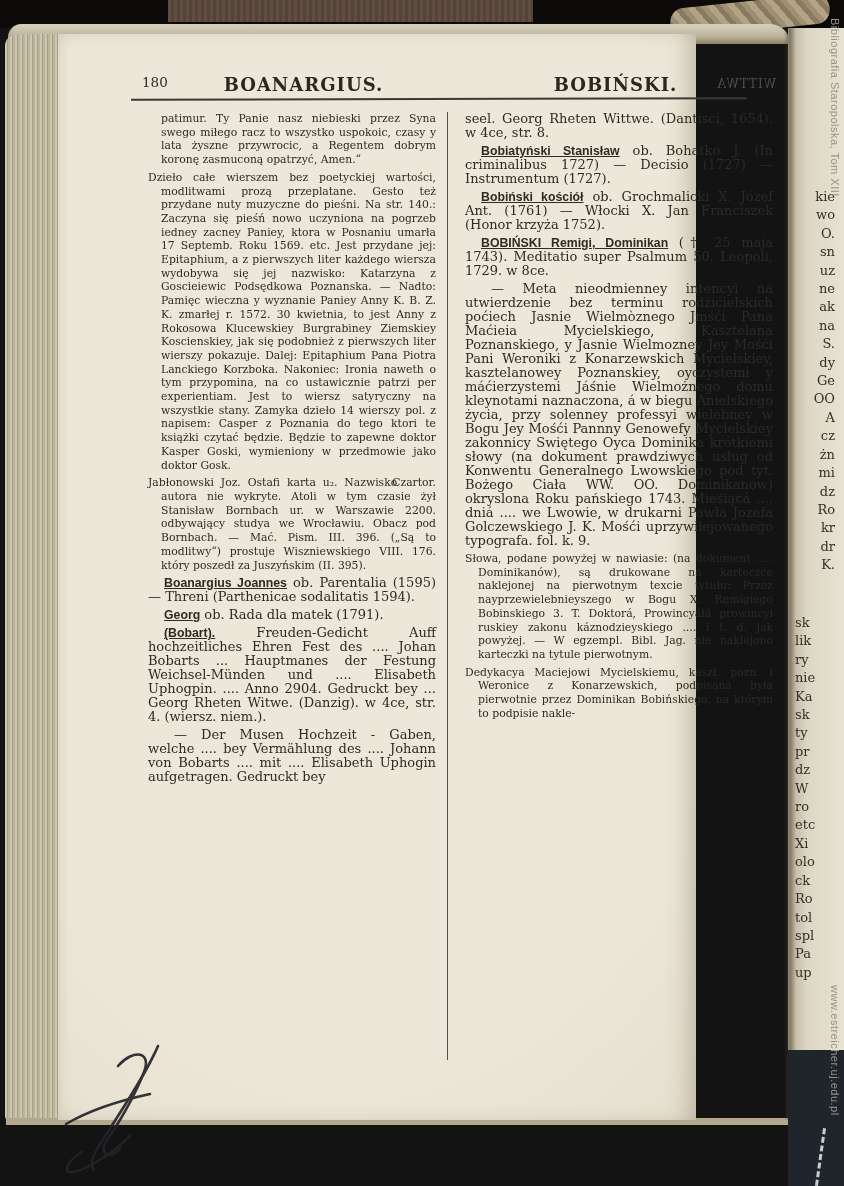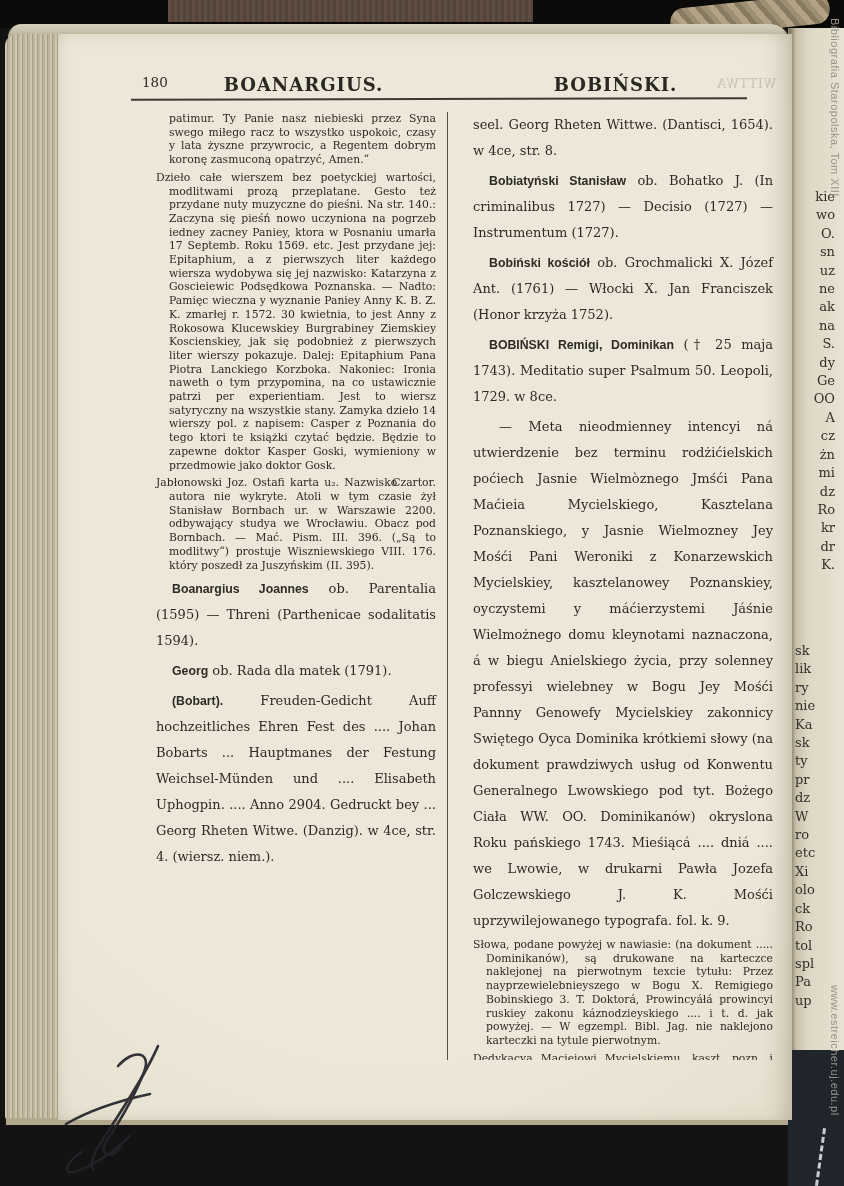--- a/index.html
+++ b/index.html
@@ -14,63 +14,63 @@
     background:repeating-linear-gradient(90deg,#5f4d42 0 3px,#54433a 3px 6px);}
   .headband-braid{position:absolute;top:1px;right:14px;width:160px;height:30px;border-radius:14px;
     background:repeating-linear-gradient(55deg,#b3a284 0 6px,#877a60 6px 11px,#9c8f72 11px 16px);
     transform:rotate(-6deg);box-shadow:0 2px 4px rgba(0,0,0,.6);}
   .page-edges-top{position:absolute;top:24px;left:8px;width:782px;height:20px;
     background:linear-gradient(#d8d2bf,#a89f86);
     border-radius:16px 24px 0 0;box-shadow:inset 0 -3px 4px #8d8266;}
   .page-stack-left{position:absolute;top:34px;left:5px;width:54px;height:1088px;
     border-radius:12px 0 0 6px;
     background:repeating-linear-gradient(90deg,#cdc6b0 0 2px,#a79e86 2px 3px,#bdb49c 3px 5px);}
-  .main-page{position:absolute;top:34px;left:58px;width:734px;height:1086px;
+  .main-page{position:absolute;top:34px;left:58px;width:638px;height:1086px;
     background:radial-gradient(120% 100% at 45% 40%, #ece7d8 55%, #ded7c4 96%);
     box-shadow:inset -16px 0 26px -12px rgba(110,95,70,.40), inset 8px 0 16px -10px rgba(120,105,80,.28);}
   .page-bottom-edge{position:absolute;top:1118px;left:6px;width:786px;height:7px;background:#b3a88b;}
   .gutter-crease{position:absolute;top:28px;left:784px;width:12px;height:1092px;
     background:linear-gradient(90deg,rgba(100,90,65,0),rgba(80,70,50,.55),rgba(100,90,65,0));}
   .next-page{position:absolute;top:28px;right:0;width:56px;height:1022px;
     background:linear-gradient(90deg,#b9b098 0,#ddd7c5 35%,#e7e2d1 100%);}
   .cover-corner{position:absolute;right:0;top:1050px;width:56px;height:136px;background:#20242b;}
   .stitching{position:absolute;right:22px;top:1128px;height:58px;width:0;
     border-left:3px dashed #c7ccd3;transform:rotate(8deg);}
   
   .wm{position:absolute;right:3px;writing-mode:vertical-rl;color:#97948c;
     font-family:"Liberation Sans", sans-serif;font-size:11px;letter-spacing:.5px;}
   .wm.top{top:18px;}
   .wm.bottom{top:985px;}
   
   .fragments{position:absolute;left:7px;width:40px;color:#332f29;font-size:13px;
     line-height:18.4px;white-space:pre-line;overflow:hidden;}
   .fragments.grp1{top:160px;height:392px;text-align:right;}
-  .fragments.grp2{top:614px;height:392px;}
+  .fragments.grp2{top:586px;height:392px;}
   
   .page-number{position:absolute;left:84px;top:40px;font-size:13.5px;color:#2e2a25;}
   .running-title{position:absolute;top:40px;font-size:18px;font-weight:700;
     letter-spacing:1px;color:#2b2722;text-align:center;}
   .running-title.left{left:158px;width:175px;}
   .running-title.right{left:470px;width:175px;}
   .ghost{position:absolute;left:648px;top:43px;width:70px;font-size:12px;color:#9a948a;
     opacity:.45;transform:scaleX(-1);filter:blur(.6px);letter-spacing:1px;}
   .header-rule{position:absolute;left:73px;top:64px;width:616px;height:2px;background:#3c3833;
     transform:rotate(-.12deg);}
   .columns{position:absolute;left:86px;top:78px;width:630px;height:948px;display:flex;
     overflow:hidden;color:#2e2a25;}
   .col{text-align:justify;}
   .col.left{width:292px;}
   .col.right{width:312px;border-left:1px solid #544f47;margin-left:11px;padding-left:13px;}
-  .col p{margin:0 0 4px 12px;}
-  .entry{font-size:13px;line-height:26px;text-indent:16px;}
+  .col p{margin:0 0 4px 4px;}
+  .entry{font-size:13px;line-height:14px;text-indent:16px;}
   .entry.dash{text-indent:26px;}
   .entry.noindent{text-indent:0;}
   .small{font-size:10.8px;line-height:13.7px;padding-left:13px;text-indent:-13px;}
   .small.cont{text-indent:0;}
-  .headword{font-family:"Liberation Sans", sans-serif;font-weight:700;font-size:12.3px;}
+  .headword{font-family:"Liberation Sans", sans-serif;font-weight:700;font-size:12.3px;text-decoration:underline;}
   .src{float:right;padding-left:8px;}
   
   .signature{position:absolute;left:60px;top:1040px;}
 </style>
 </head>
 <body>
 
 <div class="book-top"></div>
 <div class="binding-band"></div>
 <div class="headband-braid"></div>
@@ -136,20 +136,21 @@
   <div class="header-rule"></div>
 
   <div class="columns">
     <div class="col left">
       <p class="small cont">patimur. Ty Panie nasz niebieski przez Syna swego miłego racz to wszystko uspokoic, czasy y lata żyszne przywrocic, a Regentem dobrym koronę zasmuconą opatrzyć, Amen.“</p>
       <p class="small">Dzieło całe wierszem bez poetyckiej wartości, modlitwami prozą przeplatane. Gesto też przydane nuty muzyczne do pieśni. Na str. 140.: Zaczyna się pieśń nowo uczyniona na pogrzeb iedney zacney Paniey, ktora w Posnaniu umarła 17 Septemb. Roku 1569. etc. Jest przydane jej: Epitaphium, a z pierwszych liter każdego wiersza wydobywa się jej nazwisko: Katarzyna z Goscieiewic Podsędkowa Poznanska. — Nadto: Pamięc wieczna y wyznanie Paniey Anny K. B. Z. K. zmarłej r. 1572. 30 kwietnia, to jest Anny z Rokosowa Klucewskiey Burgrabiney Ziemskiey Koscienskiey, jak się podobnież z pierwszych liter wierszy pokazuje. Dalej: Epitaphium Pana Piotra Lanckiego Korzboka. Nakoniec: Ironia naweth o tym przypomina, na co ustawicznie patrzi per experientiam. Jest to wiersz satyryczny na wszystkie stany. Zamyka dzieło 14 wierszy pol. z napisem: Casper z Poznania do tego ktori te książki czytać będzie. Będzie to zapewne doktor Kasper Goski, wymieniony w przedmowie jako doktor Gosk.</p>
       <p class="small"><span class="src">Czartor.</span><span>Jabłonowski Joz. Ostafi karta u₂. Nazwisko autora nie wykryte. Atoli w tym czasie żył Stanisław Bornbach ur. w Warszawie 2200. odbywający studya we Wrocławiu. Obacz pod Bornbach. — Mać. Pism. III. 396. („Są to modlitwy“) prostuje Wiszniewskiego VIII. 176. który poszedł za Juszyńskim (II. 395).</span></p>
       <p class="entry"><b class="headword">Boanargius Joannes</b><span> ob. Parentalia (1595) — Threni (Parthenicae sodalitatis 1594).</span></p>
       <p class="entry"><b class="headword">Georg</b><span> ob. Rada dla matek (1791).</span></p>
       <p class="entry"><b class="headword">(Bobart).</b><span> Freuden-Gedicht Auff hochzeitliches Ehren Fest des .... Johan Bobarts ... Hauptmanes der Festung Weichsel-Münden und .... Elisabeth Uphogpin. .... Anno 2904. Gedruckt bey ... Georg Rheten Witwe. (Danzig). w 4ce, str. 4. (wiersz. niem.).</span></p>
+      <p class="entry dash">— Der Musen Hochzeit - Gaben, welche .... bey Vermählung des .... Johann von Bobarts .... mit .... Elisabeth Uphogin aufgetragen. Gedruckt bey</p>
     </div>
     <div class="col right">
       <p class="entry noindent">seel. Georg Rheten Wittwe. (Dantisci, 1654). w 4ce, str. 8.</p>
       <p class="entry"><b class="headword">Bobiatyński Stanisław</b><span> ob. Bohatko J. (In criminalibus 1727) — Decisio (1727) — Instrumentum (1727).</span></p>
       <p class="entry"><b class="headword">Bobiński kościół</b><span> ob. Grochmalicki X. Józef Ant. (1761) — Włocki X. Jan Franciszek (Honor krzyża 1752).</span></p>
       <p class="entry"><b class="headword">BOBIŃSKI Remigi, Dominikan</b><span> († 25 maja 1743). Meditatio super Psalmum 50. Leopoli, 1729. w 8ce.</span></p>
       <p class="entry dash">— Meta nieodmienney intencyi ná utwierdzenie bez terminu rodżićielskich poćiech Jasnie Wielmòznego Jmśći Pana Maćieia Mycielskiego, Kasztelana Poznanskiego, y Jasnie Wielmozney Jey Mośći Pani Weroniki z Konarzewskich Mycielskiey, kasztelanowey Poznanskiey, oyczystemi y máćierzystemi Jáśnie Wielmożnego domu kleynotami naznaczona, á w biegu Anielskiego życia, przy solenney professyi wielebney w Bogu Jey Mośći Pannny Genowefy Mycielskiey zakonnicy Swiętego Oyca Dominika krótkiemi słowy (na dokument prawdziwych usług od Konwentu Generalnego Lwowskiego pod tyt. Bożego Ciała WW. OO. Dominikanów) okryslona Roku pańskiego 1743. Mieśiącá .... dniá .... we Lwowie, w drukarni Pawła Jozefa Golczewskiego J. K. Mośći uprzywilejowanego typografa. fol. k. 9.</p>
       <p class="small">Słowa, podane powyżej w nawiasie: (na dokument ..... Dominikanów), są drukowane na karteczce naklejonej na pierwotnym texcie tytułu: Przez nayprzewielebnieyszego w Bogu X. Remigiego Bobinskiego 3. T. Doktorá, Prowincyáłá prowincyi ruskiey zakonu káznodzieyskiego .... i t. d. jak powyżej. — W egzempl. Bibl. Jag. nie naklejono karteczki na tytule pierwotnym.</p>
       <p class="small">Dedykacya Maciejowi Mycielskiemu, kaszt. pozn. i Weronice z Konarzewskich, podpisana była pierwotnie przez Dominikan Bobińskiego, na którym to podpisie nakle-</p>
     </div>

